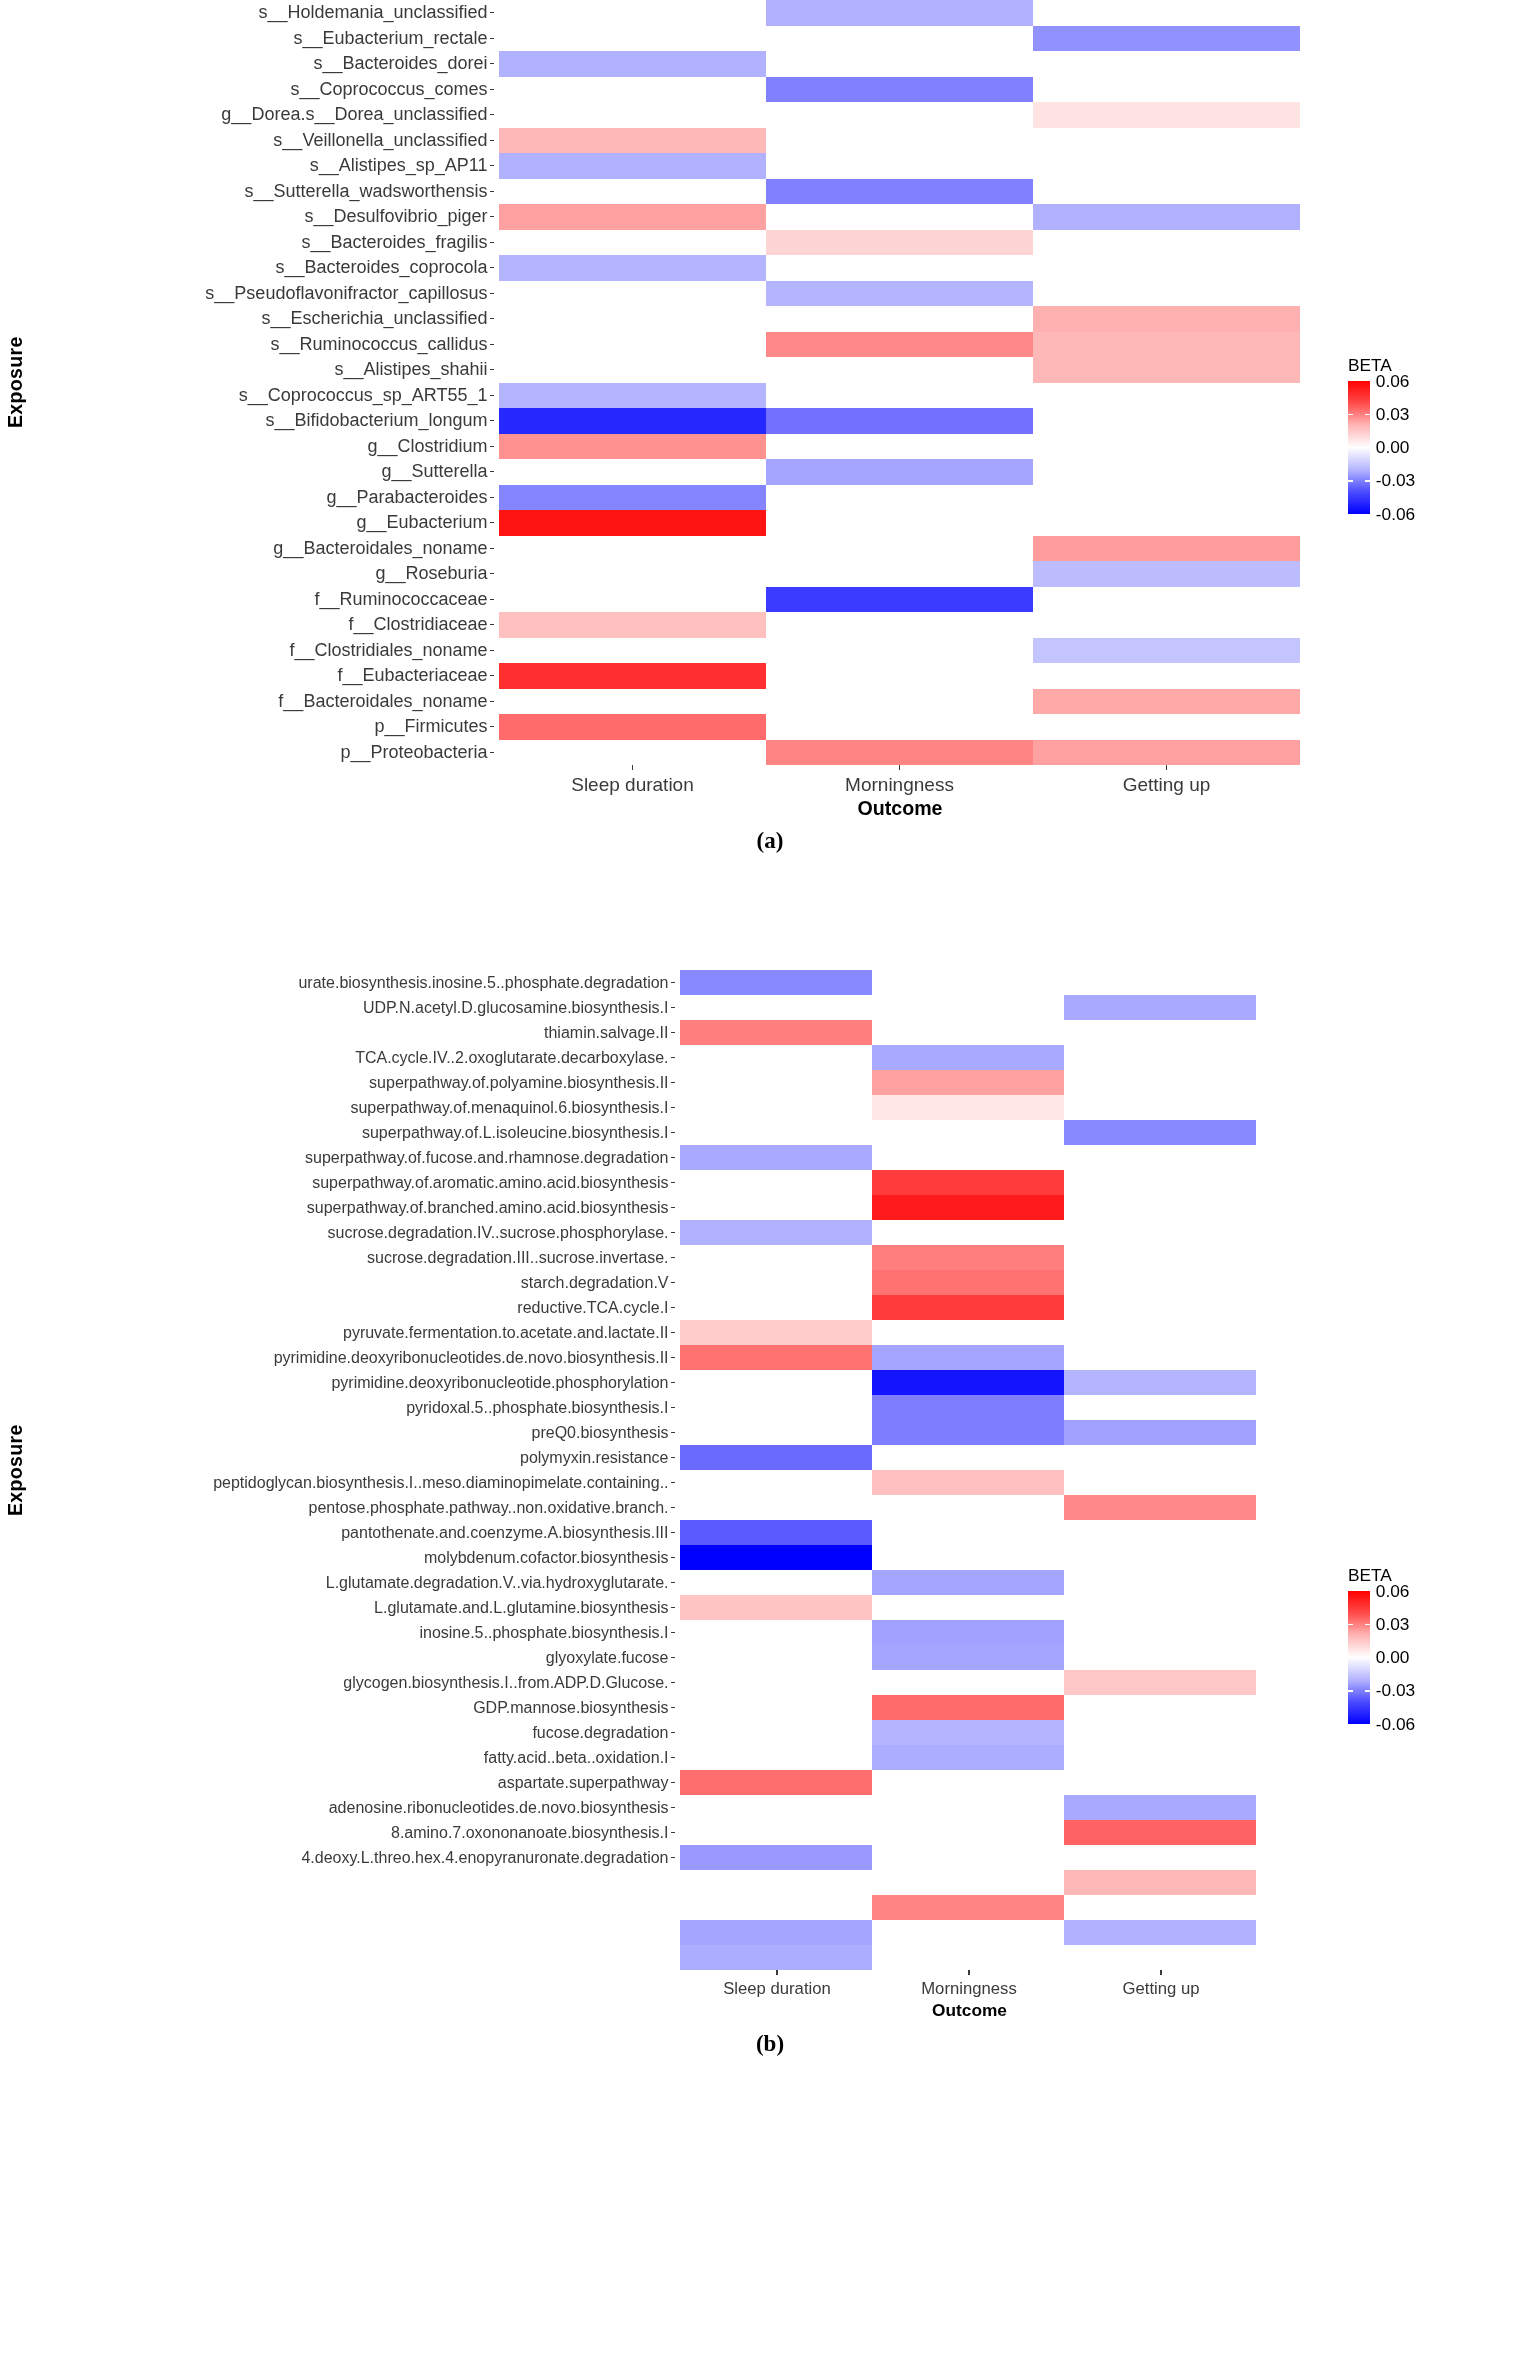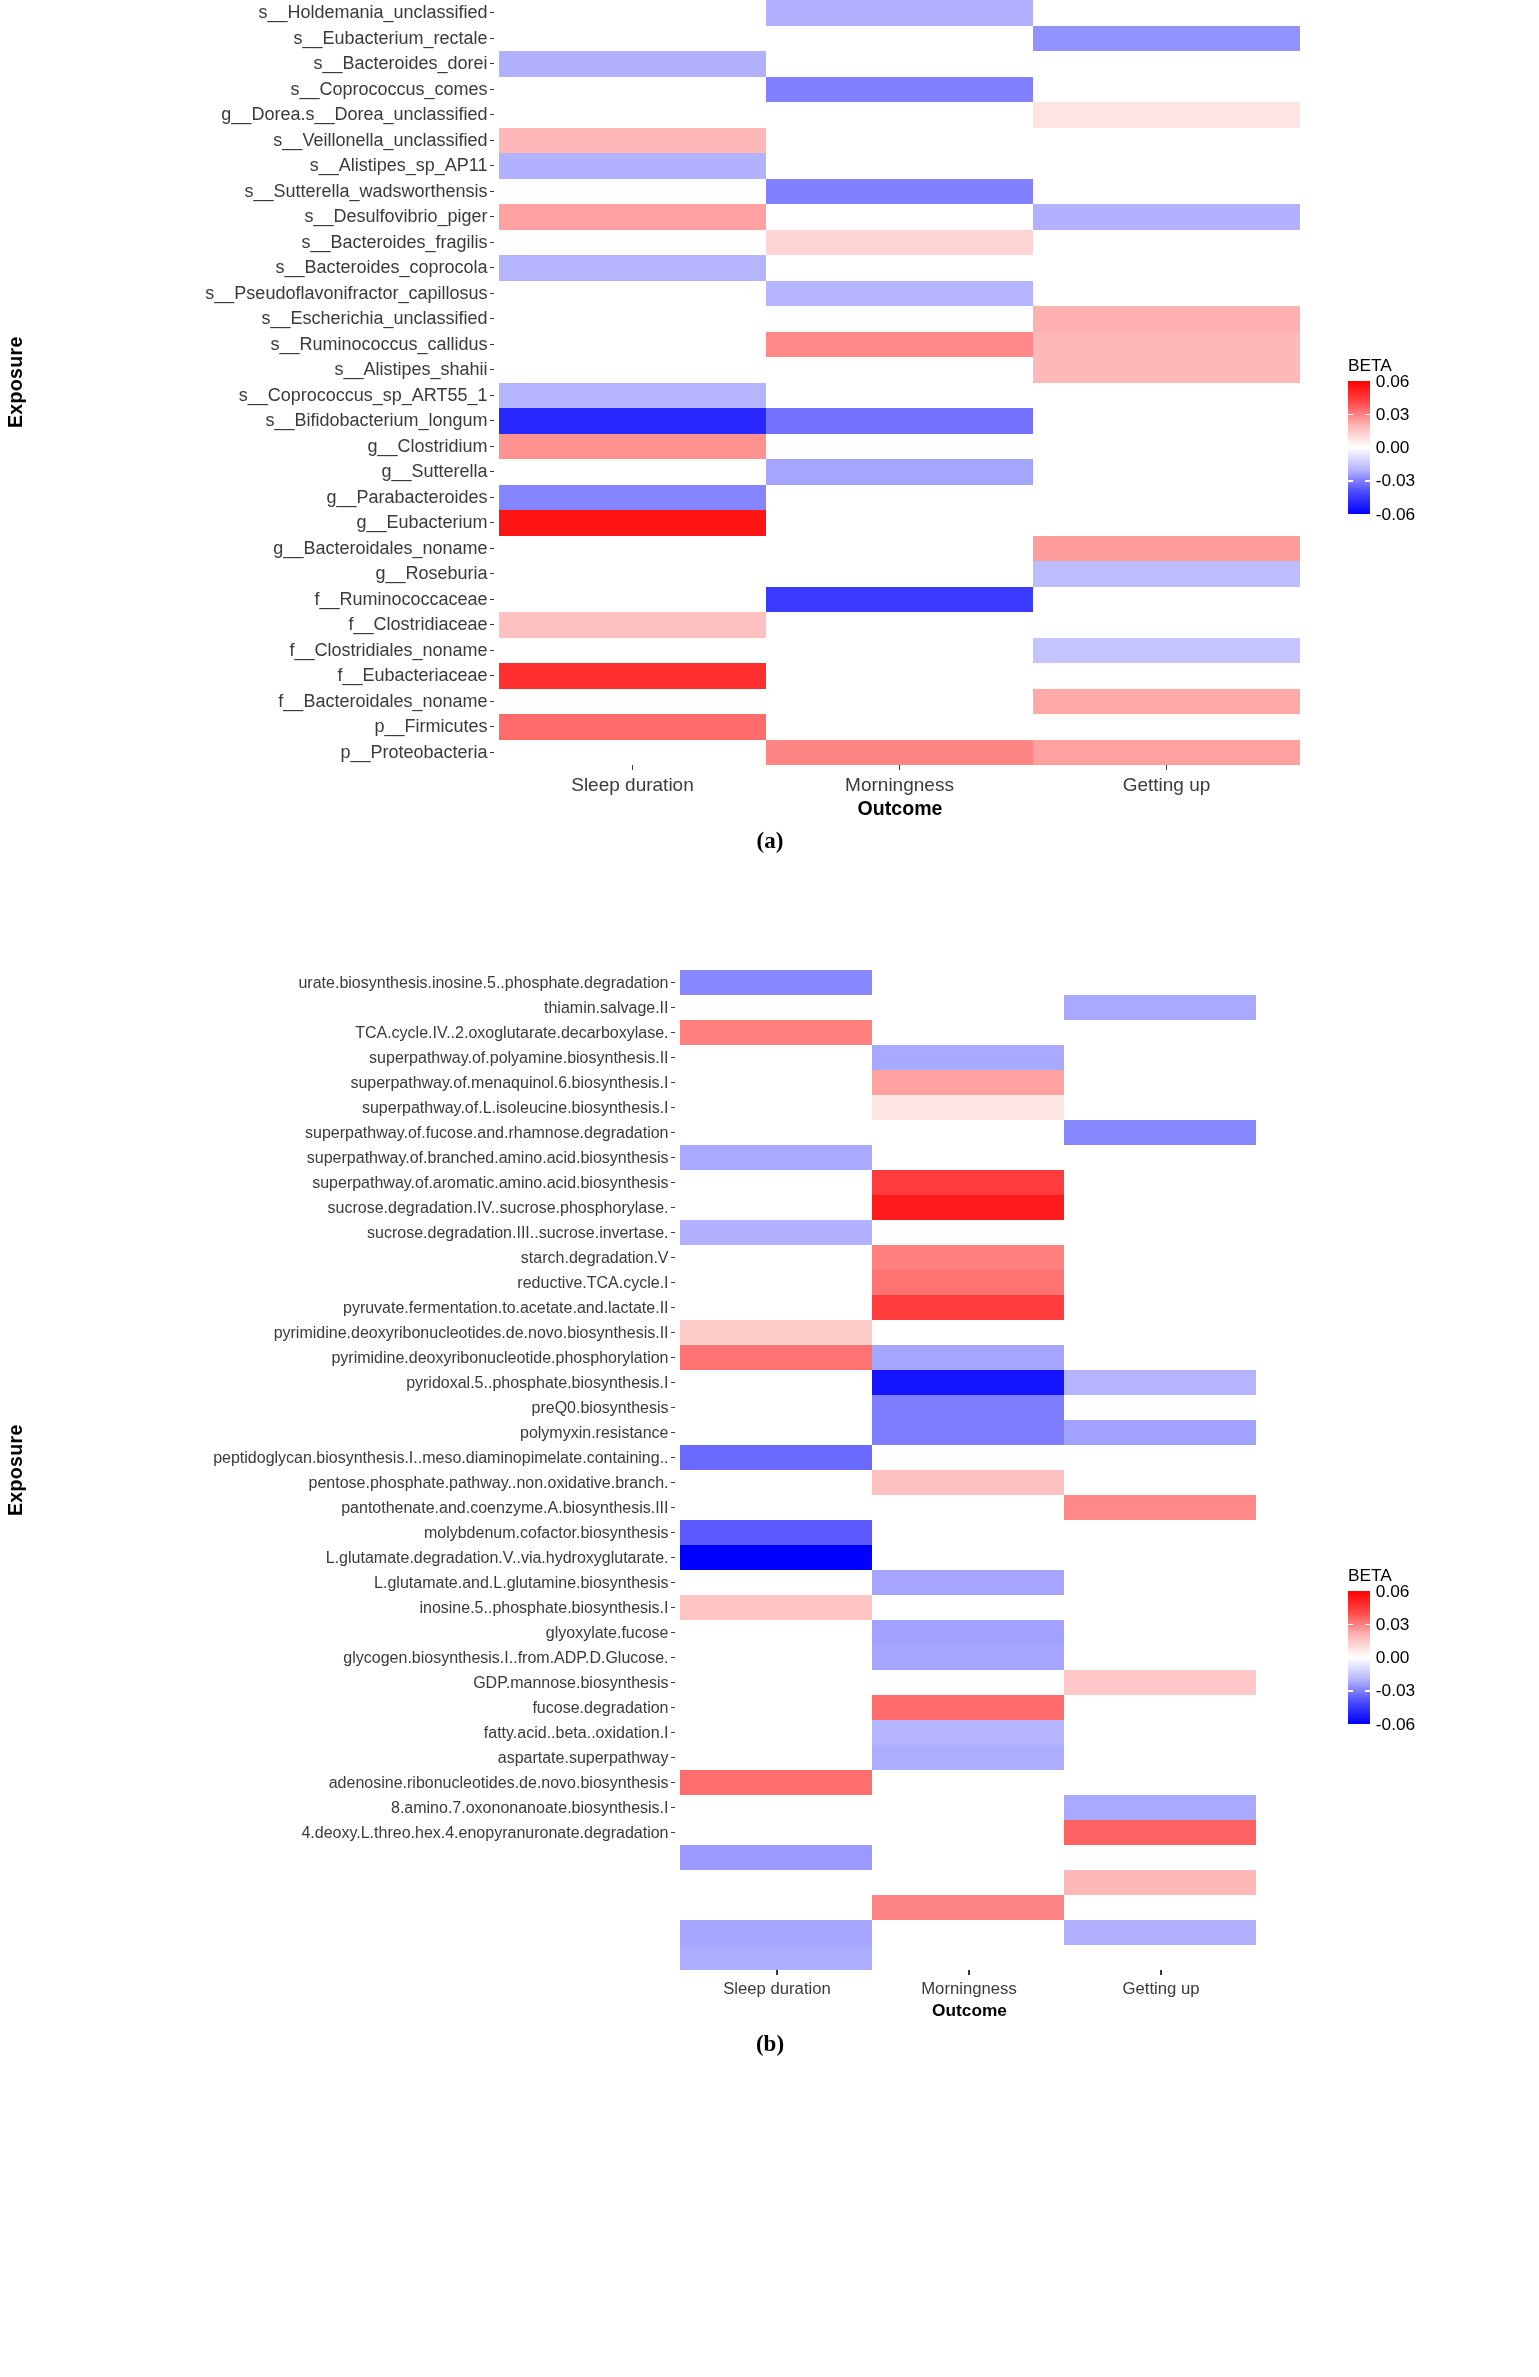--- a/index.html
+++ b/index.html
@@ -524,20 +524,24 @@
 
 <div class="figure-panel" id="panel-b">
   <div class="panel-body">
     <div class="axis-y-title">Exposure</div>
     <div class="ylabels" id="b-ylabels">
         <div class="ylabel">
           <span>urate.biosynthesis.inosine.5..phosphate.degradation</span>
           <span class="ytick"></span>
         </div>
         <div class="ylabel">
+          <span>UDP.N.acetyl.D.glucosamine.biosynthesis.I</span>
+          <span class="ytick"></span>
+        </div>
+        <div class="ylabel">
           <span>thiamin.salvage.II</span>
           <span class="ytick"></span>
         </div>
         <div class="ylabel">
           <span>TCA.cycle.IV..2.oxoglutarate.decarboxylase.</span>
           <span class="ytick"></span>
         </div>
         <div class="ylabel">
           <span>superpathway.of.polyamine.biosynthesis.II</span>
           <span class="ytick"></span>
@@ -548,25 +552,25 @@
         </div>
         <div class="ylabel">
           <span>superpathway.of.L.isoleucine.biosynthesis.I</span>
           <span class="ytick"></span>
         </div>
         <div class="ylabel">
           <span>superpathway.of.fucose.and.rhamnose.degradation</span>
           <span class="ytick"></span>
         </div>
         <div class="ylabel">
+          <span>superpathway.of.aromatic.amino.acid.biosynthesis</span>
+          <span class="ytick"></span>
+        </div>
+        <div class="ylabel">
           <span>superpathway.of.branched.amino.acid.biosynthesis</span>
-          <span class="ytick"></span>
-        </div>
-        <div class="ylabel">
-          <span>superpathway.of.aromatic.amino.acid.biosynthesis</span>
           <span class="ytick"></span>
         </div>
         <div class="ylabel">
           <span>sucrose.degradation.IV..sucrose.phosphorylase.</span>
           <span class="ytick"></span>
         </div>
         <div class="ylabel">
           <span>sucrose.degradation.III..sucrose.invertase.</span>
           <span class="ytick"></span>
         </div>

